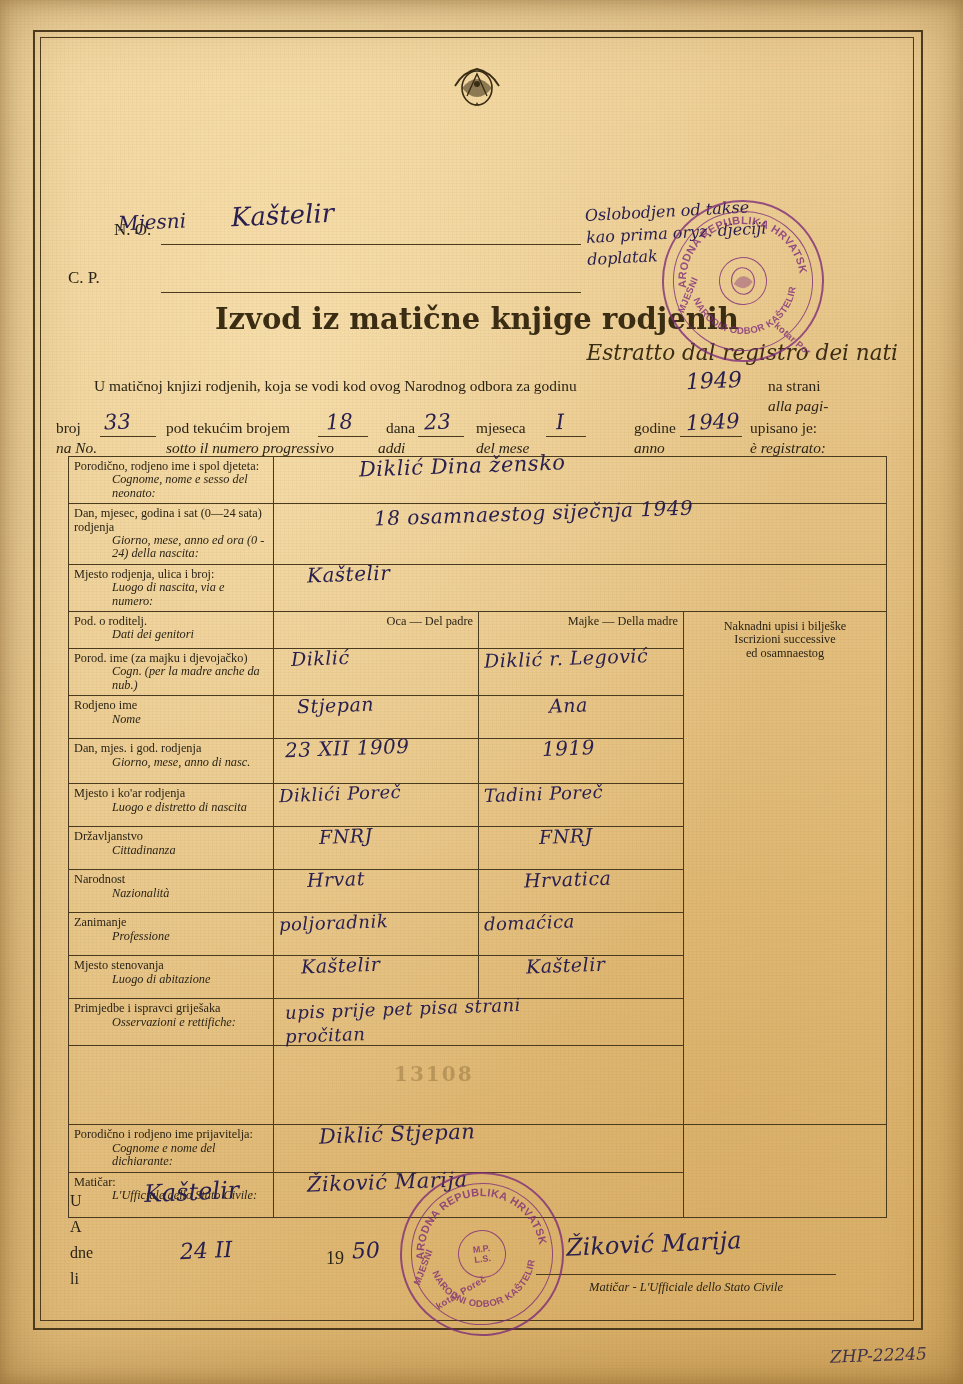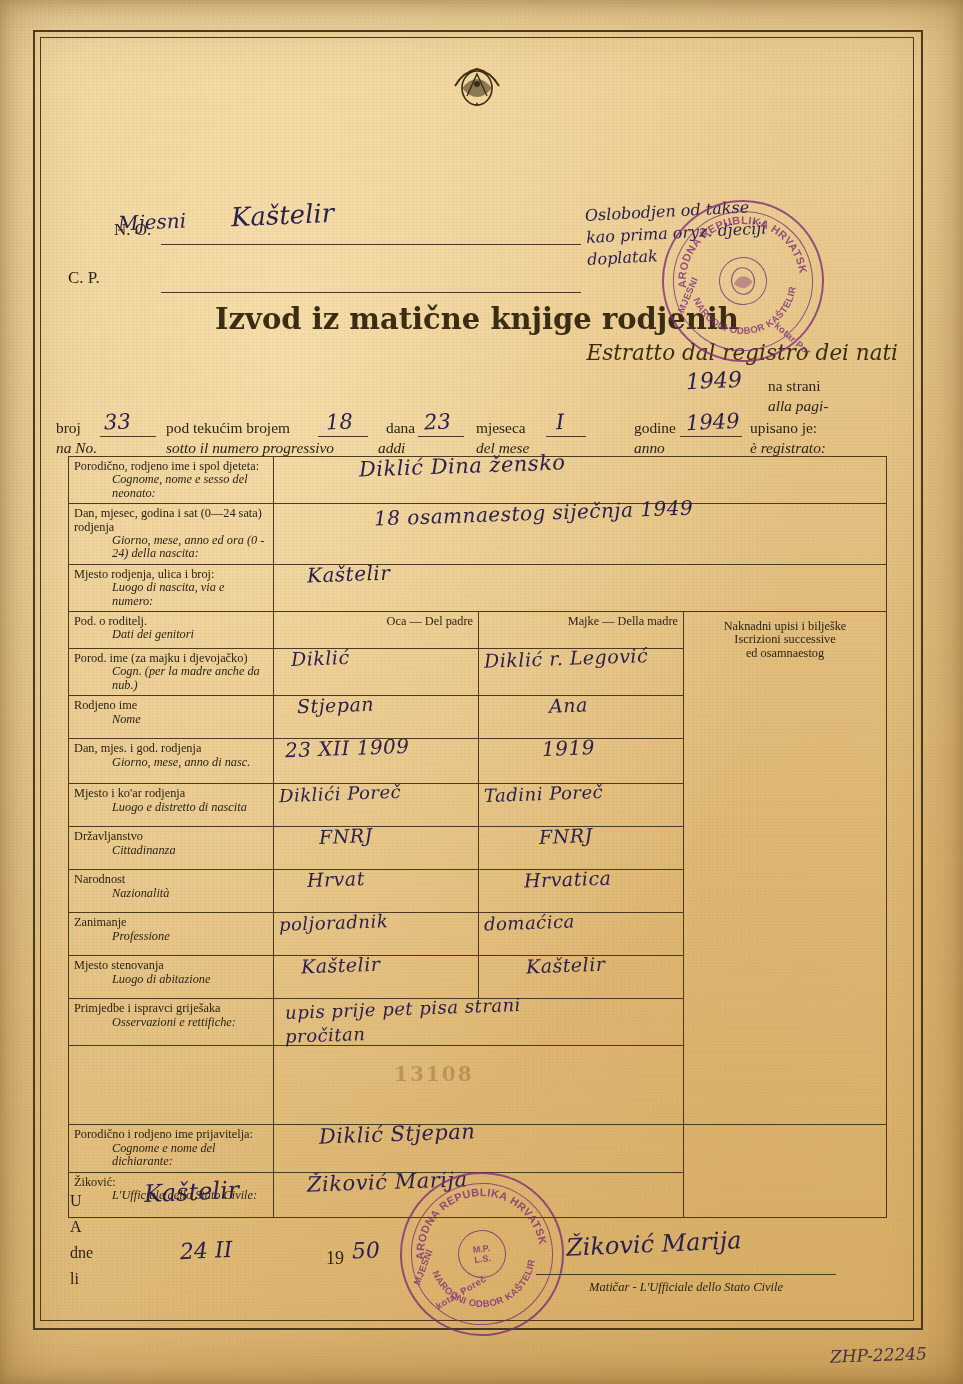--- a/index.html
+++ b/index.html
@@ -196,20 +196,21 @@
   <div class="ink" style="left:175px;top:148px;font-size:26px;">Kaštelir</div>
 
   <div class="nline label-cp">C. P.</div>
   <div class="rule" style="left:105px;top:240px;width:420px;"></div>
 
   <div class="ink" style="left:530px;top:148px;font-size:16px;transform:rotate(-3deg);line-height:22px;white-space:normal;width:190px;">Oslobodjen od takse kao prima oryz. djeciji doplatak</div>
 
   <div class="title">Izvod iz matične knjige rodjenih</div>
   <div class="subtitle">Estratto dal registro dei nati</div>
 
+  <div class="para" style="left:38px;top:324px;width:760px;">U matičnoj knjizi rodjenih, koja se vodi kod ovog Narodnog odbora za godinu</div>
   <div class="ink" style="left:630px;top:316px;font-size:22px;">1949</div>
   <div class="para" style="left:712px;top:324px;">na strani</div>
   <div class="para it" style="left:712px;top:344px;">alla pagi-</div>
 
   <div class="para" style="left:0px;top:366px;">broj</div>
   <div class="para it" style="left:0px;top:386px;">na No.</div>
   <div class="ink" style="left:48px;top:358px;font-size:21px;">33</div>
   <div class="rule" style="left:44px;top:384px;width:56px;"></div>
 
   <div class="para" style="left:110px;top:366px;">pod tekućim brojem</div>
@@ -379,21 +380,21 @@
         <td class="lab" style="height:38px">
           <div>Porodično i rodjeno ime prijavitelja:</div>
           <div class="l2i">Cognome e nome del dichiarante:</div>
         </td>
         <td class="val" colspan="2"><span class="hw" style="font-size:21px;margin-left:40px;">Diklić Stjepan</span></td>
         <td rowspan="2"></td>
       </tr>
 
       <tr>
         <td class="lab" style="height:38px">
-          <div>Žiković:</div>
+          <div>Matičar:</div>
           <div class="l2i">L'Ufficiale dello Stato Civile:</div>
         </td>
         <td class="val" colspan="2"><span class="hw" style="font-size:21px;margin-left:28px;">Žiković Marija</span></td>
       </tr>
     </tbody>
   </table>
 
   <div class="ua">
     <div>U</div>
     <div>A</div>

